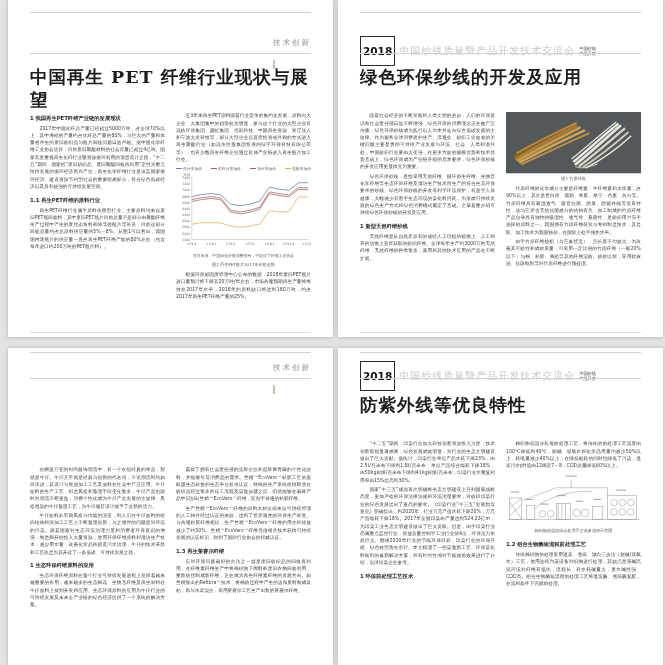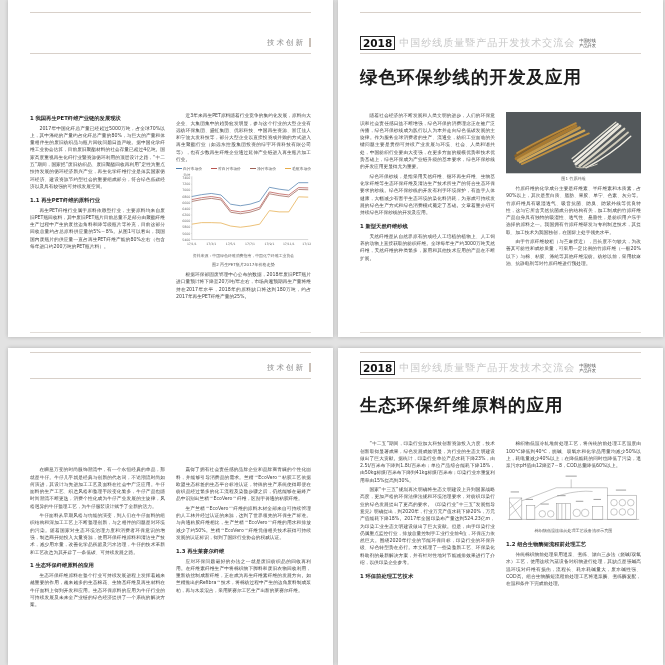--- a/index.html
+++ b/index.html
@@ -6,28 +6,28 @@
   body{width:665px;height:665px;background:#e2e2e2;position:relative;overflow:hidden;
        font-family:"DejaVu Sans","Liberation Sans",sans-serif;}
   .page{position:absolute;background:#fff;box-shadow:0 0 4px rgba(0,0,0,.22);overflow:hidden;}
   #p1{left:8px;top:0;width:325px;height:337px;}
   #p2{left:338px;top:0;width:325px;height:337px;}
   #p3{left:8px;top:348px;width:325px;height:317px;}
   #p4{left:338px;top:348px;width:325px;height:317px;}
   .ruleA,.ruleB,.ruleC{position:absolute;left:22px;right:22px;border-top:1px solid #d8d0c9;}
   .pgTop .ruleA{top:12px}.pgTop .ruleB{top:53px}.pgTop .ruleC{bottom:4px;border-color:#e2ddd8}
   .pgBot .ruleA{top:4px}.pgBot .ruleB{top:30px}
-  .tech{position:absolute;right:22px;display:flex;align-items:flex-start;gap:4px;
-        font-size:7.5px;color:#8e8e8e;letter-spacing:2px;}
+  .tech{position:absolute;right:22px;display:flex;align-items:flex-start;gap:12px;
+        font-size:7.5px;color:#8e8e8e;letter-spacing:2px;flex-direction:column;}
   .pgTop .tech{top:38px}.pgBot .tech{top:15px}
   .techbar{width:2px;height:9px;background:#c8beb6;}
   .mast{position:absolute;left:22px;display:flex;align-items:center;gap:4px;}
   .pgTop .mast{top:36px}.pgBot .mast{top:13px}
   .yr{font-weight:bold;font-size:10.5px;color:#101010;border:1.5px solid #2a2a2a;
-      padding:0 2px;line-height:12px;}
+      padding:8px 2px;line-height:12px;}
   .brand{color:#c7c7c7;font-size:10px;letter-spacing:1px;white-space:nowrap;}
   .subs{display:flex;flex-direction:column;font-size:4.2px;line-height:5px;color:#3a3a3a;}
   .title{position:absolute;left:22px;right:22px;font-family:"DejaVu Serif","Liberation Serif",serif;
          font-weight:700;color:#1c1c1c;font-size:17.5px;line-height:1.32;letter-spacing:1px;}
   .pgTop .title{top:66px}.pgBot .title{top:46px}
   .cols{position:absolute;left:22px;right:22px;display:flex;gap:11px;}
   #p1 .cols,#p2 .cols{top:112px;height:219px;}
   #p3 .cols{top:118px;height:193px;}
   #p4 .cols{top:92px;height:219px;}
   .col{flex:1;min-width:0;overflow:hidden;}
@@ -47,20 +47,21 @@
 </head>
 <body>
 
 <div class="page pgTop" id="p1">
   <div class="ruleA"></div>
   <div class="tech">
     <span>技术创新</span>
     <span class="techbar"></span>
   </div>
   <div class="ruleB"></div>
+  <div class="title">中国再生 PET 纤维行业现状与展望</div>
   <div class="cols">
     <div class="col">
       <div class="z">
         <div class="h2x first">1 我国再生PET纤维产业链的发展现状</div>
         <p>2017年中国化纤总产量已经超过5000万吨，占全球70%以上，其中涤纶的产量约占化纤总产量的80%，与巨大的产量和体量相伴生的废旧纺织品与瓶片回收问题日益严峻。据中国化学纤维工业协会估算，目前废旧聚酯材料的社会存量已超过4亿吨。国家高度重视再生化纤行业暨资源循环利用的顶层设计之路，“十二五”期间，国家把“废旧纺织品、废旧聚酯回收再利用”定性为重点扶持发展的循环经济新兴产业，再生化学纤维行业是落实国家循环经济、建设资源节约型社会的重要组成部分，符合绿色低碳经济以及具有较强的可持续发展空间。</p>
         <div class="h2x">1.1 再生PET纤维的原料行业</div>
         <p>再生PET纤维行业属于原料依赖型行业，主要原料均来自废旧PET瓶回收料，其中废旧PET瓶片目前总量不足部分由聚酯纤维生产过程中产生的废丝边角料和降等级瓶片等补充，目前这部分回收总量约占总原料供应量的5%～8%。从图1可以看出，我国国内废瓶片的供应量一直占再生PET纤维产能的80%左右（包含每年进口约200万吨的PET瓶片料）。</p>
       </div>
     </div>
     <div class="col">
@@ -213,21 +214,21 @@
   <div class="ruleA"></div>
   <div class="mast">
     <span class="yr">2018</span>
     <span class="brand">中国纱线质量暨产品开发技术交流会</span>
     <span class="subs">
       <span>中国纱线</span>
       <span>产品开发</span>
     </span>
   </div>
   <div class="ruleB"></div>
-  <div class="title">生态环保纤维原料的应用</div>
+  <div class="title">防紫外线等优良特性</div>
   <div class="cols">
     <div class="col">
       <div class="z">
         <p>“十二五”期间，印染行业加大科技创新资源投入力度，技术创新取得显著成果，绿色发展成效明显，为行业的生态文明建设做出了巨大贡献。据统计，印染行业单位产品水耗下降23%，由2.5t/百米布下降到1.8t/百米布；单位产品综合能耗下降18%，由50kg标煤/百米布下降到41kg标煤/百米布；印染行业水重复利用率由15%提高到30%。</p>
         <p>国家“十三五”规划再次明确将生态文明建设上升到国家战略高度，更加严格的环保法律法规和环境治理要求，对纺织印染行业的绿色发展提出了更高的要求。《印染行业“十三五”发展指导意见》明确提出，到2020年，行业万元产值水耗下降20%，万元产值能耗下降18%。2017年全国印染布产量达到524.23亿m，为印染工业生态文明建设做出了巨大贡献。但是，由于印染行业仍属重点监控行业，排放总量控制于工业行业前4位，环保压力依然巨大。围绕2020年行业的节能环保目标，印染行业的环保升级、绿色转型势在必行。本文梳理了一些染整新工艺、环保染化料助剂的最新解决方案，并有针对性地对节能减排效果进行了介绍，以供印染企业参考。</p>
         <div class="h2x">1 环保前处理工艺技术</div>
       </div>
     </div>
     <div class="col">
       <div class="z">

